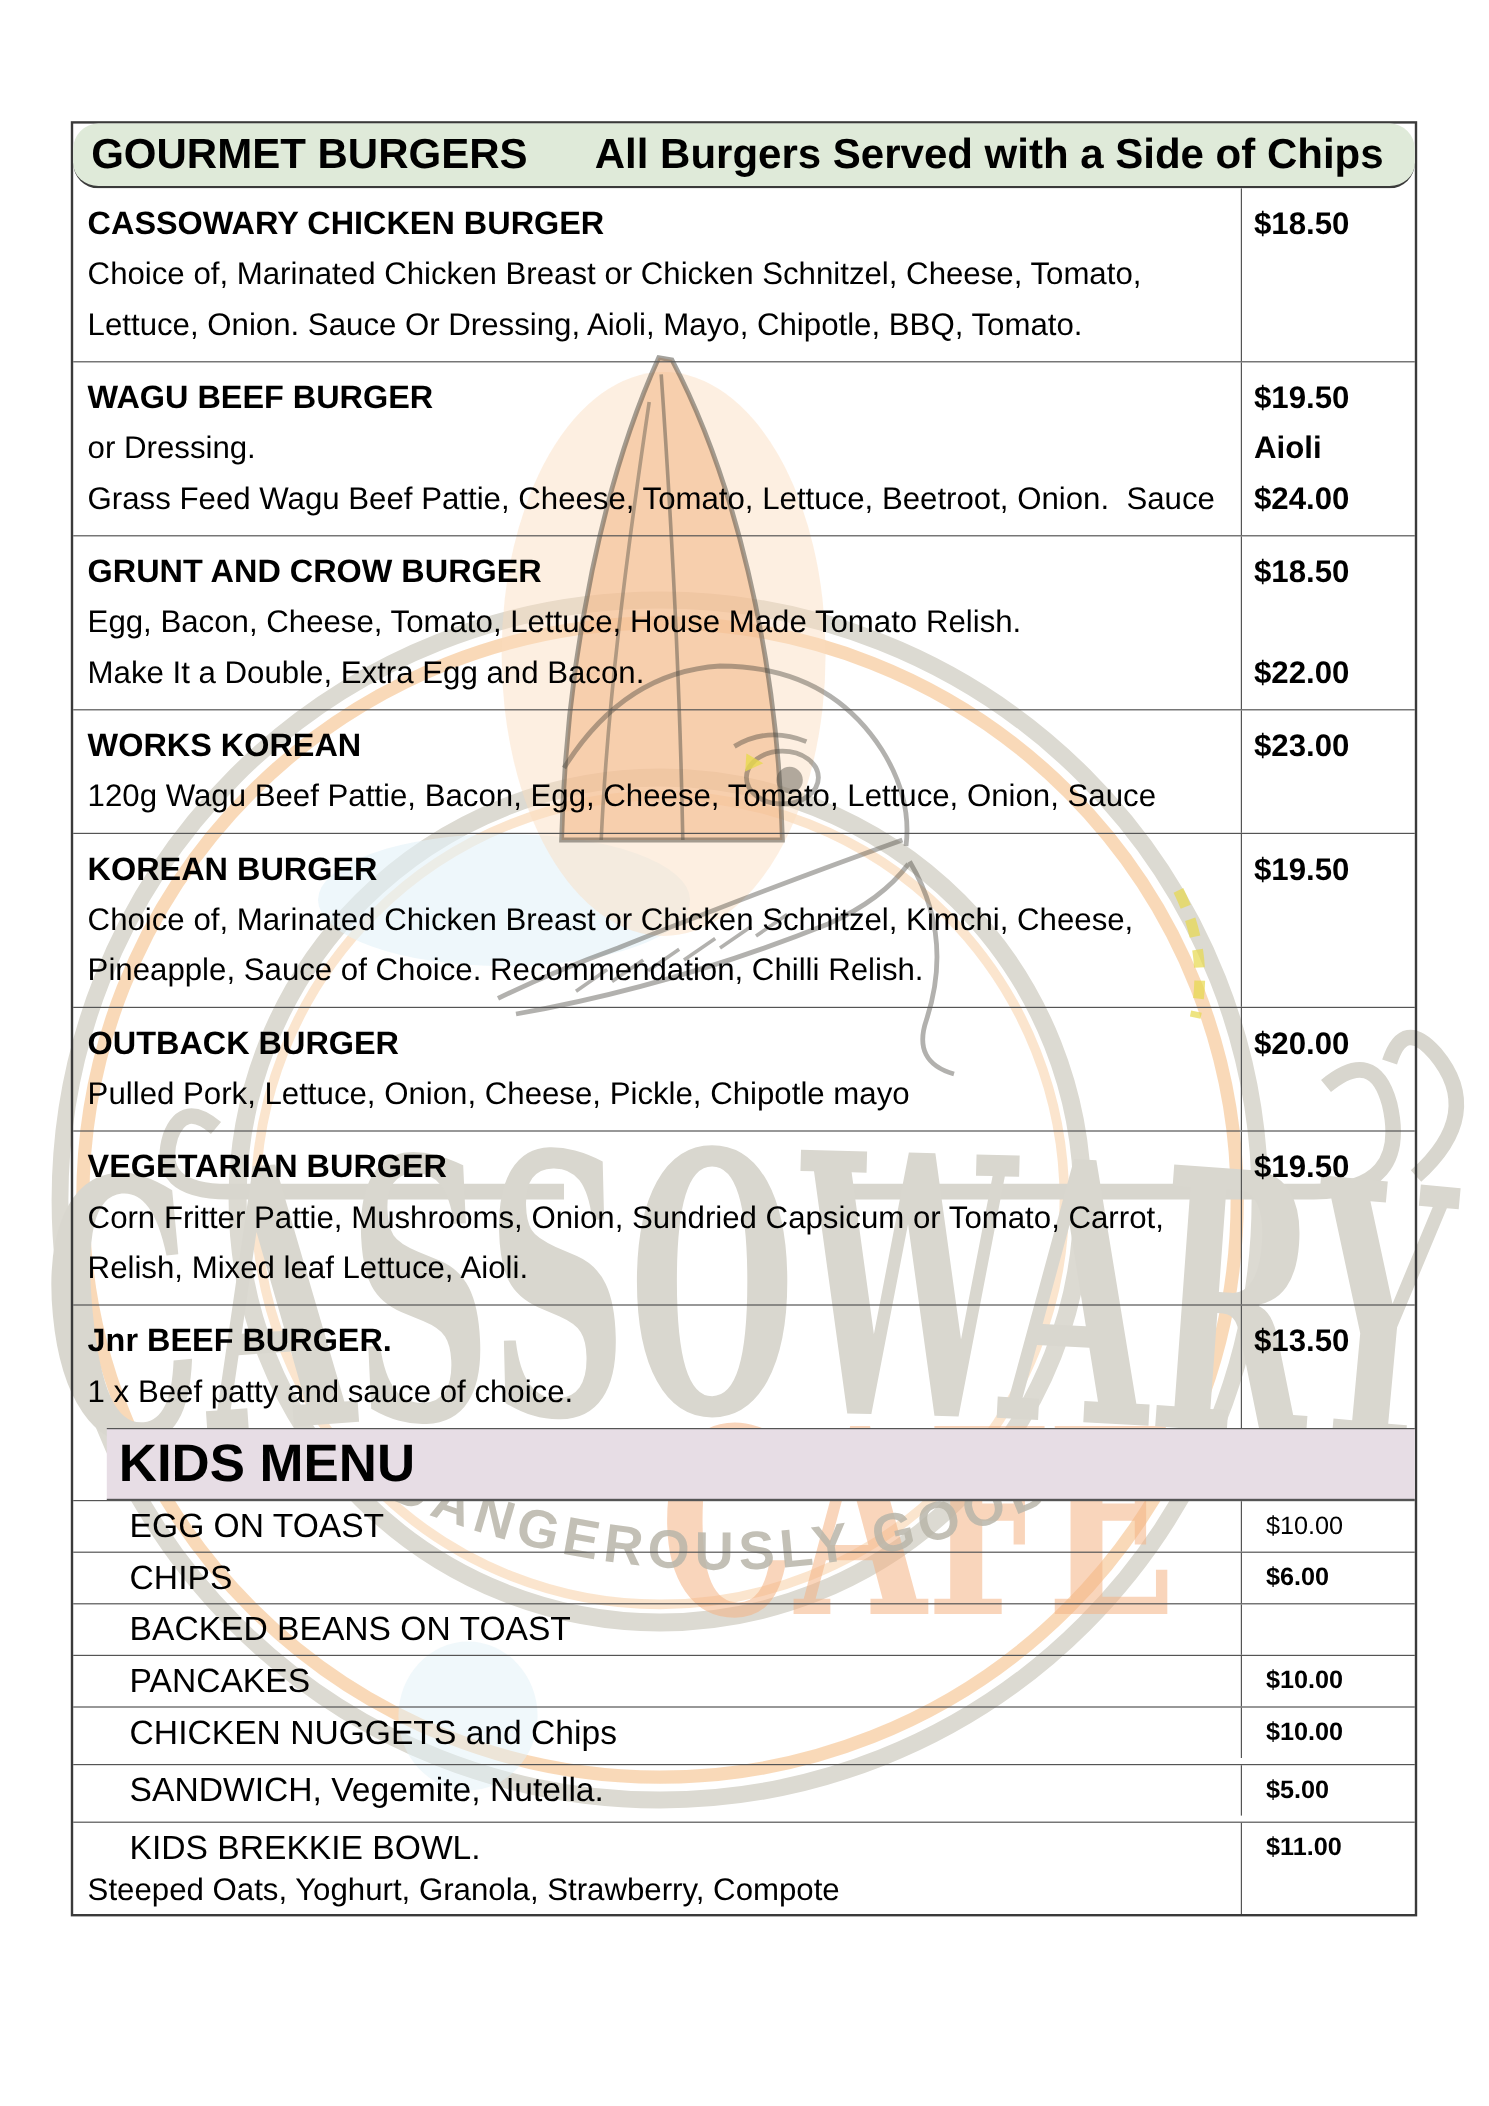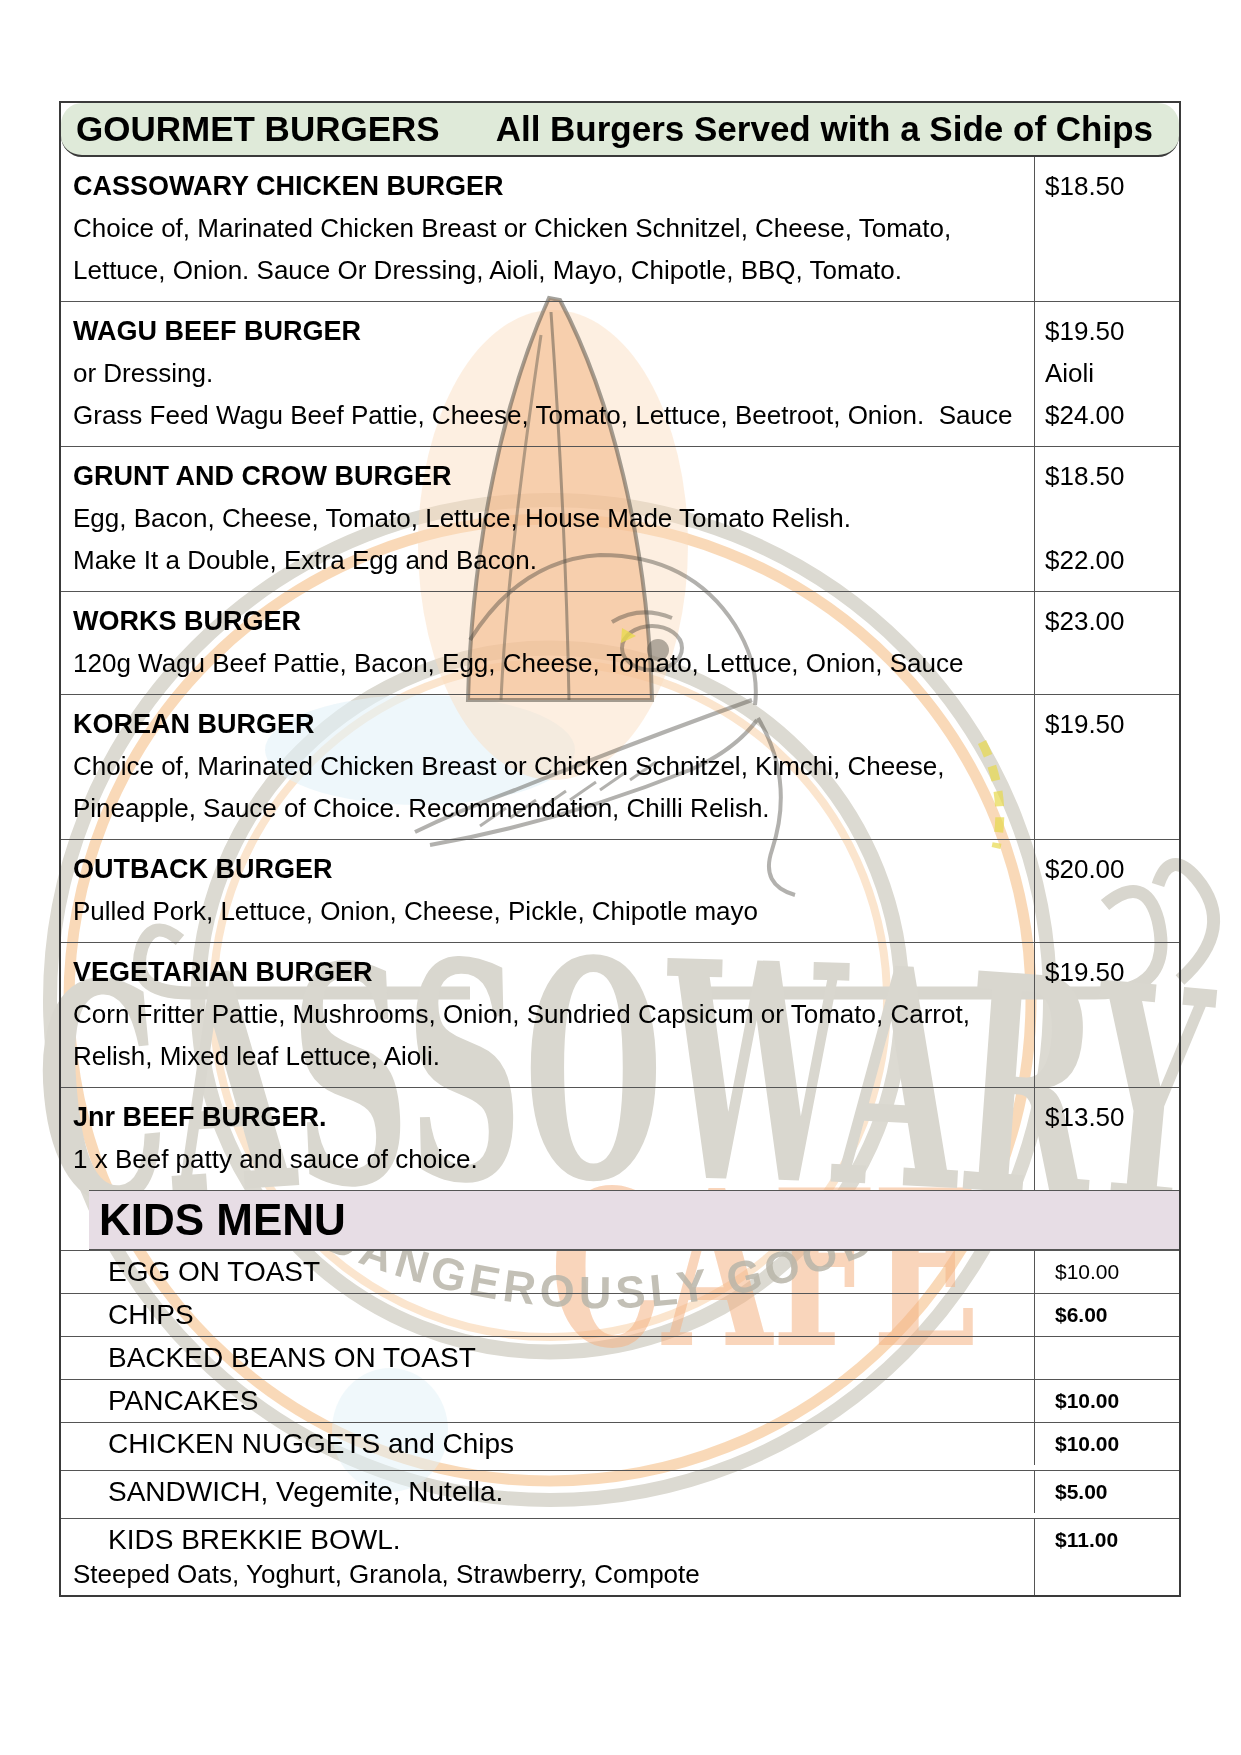--- a/index.html
+++ b/index.html
@@ -10,21 +10,21 @@
   .band{box-sizing:border-box;display:flex;align-items:center;}
   .band-green{height:54px;background:#dfead9;border-bottom:2px solid #3a3a3a;
               font-weight:bold;font-size:35px;padding-left:15px;gap:56px;border-radius:21px;}
   .band-pink{height:60px;background:#e7dde5;border-top:1.5px solid #555;border-bottom:1.5px solid #555;
              font-weight:bold;font-size:44px;padding-left:10px;margin-left:28px;}
   .t-row{display:flex;align-items:stretch;background:transparent;}
   .burger-row{border-top:1.5px solid #555;}
   .burger-row:first-child{border-top:none;}
   .desc-cell{flex:1 1 auto;min-width:0;padding:8px 12px 10px 12px;box-sizing:border-box;}
   .price-cell{width:145px;flex:0 0 145px;border-left:1.5px solid #555;
-              padding:8px 4px 10px 10px;box-sizing:border-box;}
+              padding:8px 4px 10px 10px;box-sizing:border-box;font-weight:bold;}
   .item-name{font-weight:bold;font-size:27px;line-height:42px;white-space:pre;}
   .desc-line{font-size:26px;line-height:42px;white-space:pre;}
   .price-line{font-size:26px;line-height:42px;min-height:42px;white-space:pre;}
   .kids-row{border-top:1.5px solid #555;}
   .kids-row.gap-above{margin-top:5px;}
   .kids-label-cell{flex:1 1 auto;min-width:0;padding:4px 12px;box-sizing:border-box;}
   .kids-label{font-size:28px;line-height:34px;white-space:pre;margin-left:35px;}
   .kids-desc{font-size:26px;line-height:34px;white-space:pre;}
   .kids-price{width:145px;flex:0 0 145px;border-left:1.5px solid #555;
               padding:4px 6px 4px 20px;box-sizing:border-box;font-size:21px;line-height:34px;margin-left:48px;}
@@ -125,21 +125,21 @@
           </div>
     <div class="price-cell">
             <div class="price-line">$18.50</div>
             <div class="price-line"></div>
             <div class="price-line">$22.00</div>
           </div>
   </div>
 
   <div class="t-row burger-row">
     <div class="desc-cell">
-      <div class="item-name">WORKS BURGER</div>
+      <div class="item-name">WORKS KOREAN</div>
     <div class="desc-line">120g Wagu Beef Pattie, Bacon, Egg, Cheese, Tomato, Lettuce, Onion, Sauce</div>
           </div>
     <div class="price-cell">
             <div class="price-line">$23.00</div>
           </div>
   </div>
 
   <div class="t-row burger-row">
     <div class="desc-cell">
       <div class="item-name">KOREAN BURGER</div>

